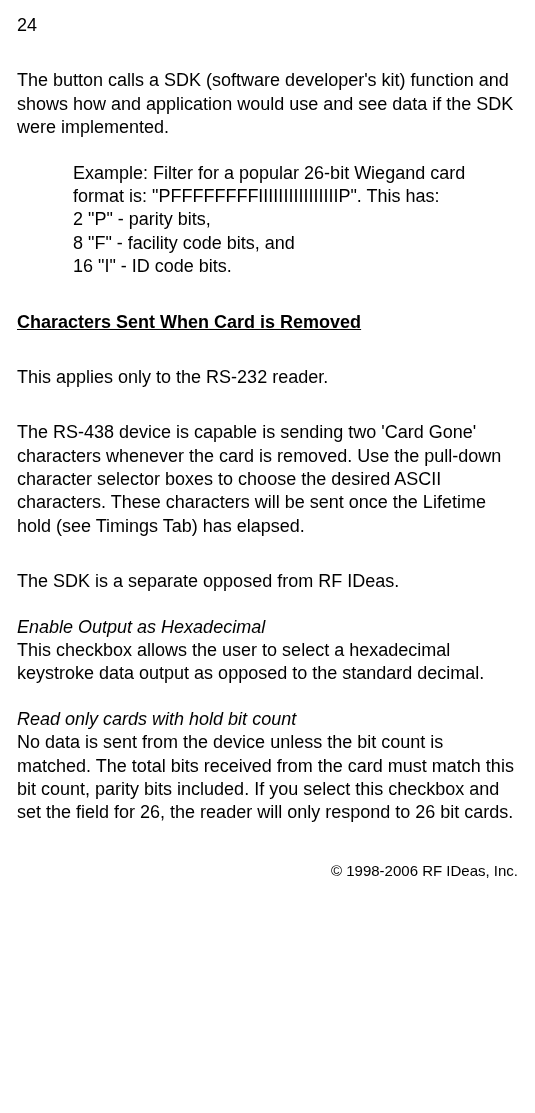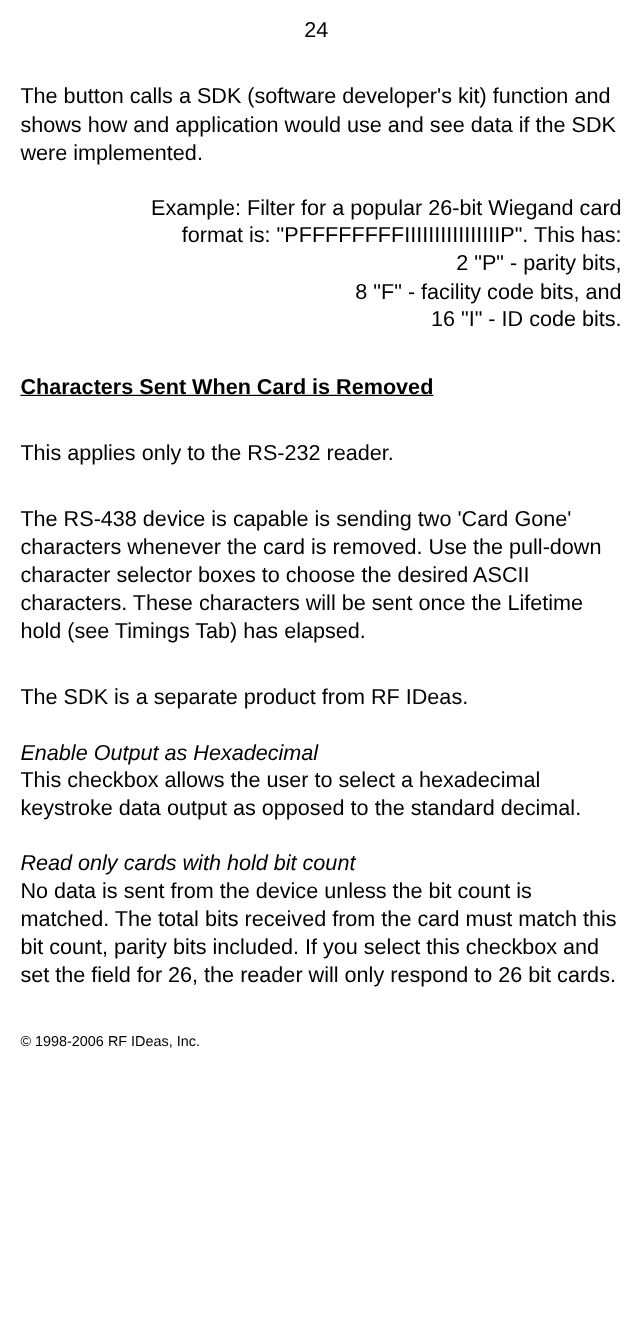--- a/index.html
+++ b/index.html
@@ -11,50 +11,49 @@
       color: #000;
     }
     .page {
       width: 535px;
       min-height: 1113px;
       padding: 14px 17px 20px 17px;
       box-sizing: border-box;
       position: relative;
     }
     .page-number {
-      text-align: center;
+      text-align: left;
       font-size: 18px;
       margin-right: 8px;
       margin-bottom: 30px;
     }
     .paragraph {
       margin-bottom: 22px;
       margin-top: 32px;
     }
     .para-nomargin {
       margin-bottom: 0;
     }
     .indented {
       margin-left: 56px;
-      text-align: right;
     }
     .slight-indent {
       margin-left: 6px;
     }
     .bold {
       font-weight: bold;
       text-decoration: underline;
     }
     .italic {
       font-style: italic;
     }
     .footer {
-      text-align: left;
+      text-align: right;
       margin-top: 36px;
-      font-size: 12px;
+      font-size: 15px;
     }
     .block {
       margin-bottom: 22px;
     }
     .section-gap {
       height: 10px;
     }
   </style>
 </head>
 <body>
@@ -71,21 +70,21 @@
     <div class="indented">8 "F" - facility code bits, and</div>
     <div class="indented">16 "I" - ID code bits.</div>
   </div>
 
   <div class="section-gap"></div>
 
   <div class="para-nomargin">
     <div class="bold">Characters Sent When Card is Removed</div>
     <div class="paragraph">This applies only to the RS-232 reader.</div>
     <div class="paragraph">The RS-438 device is capable is sending two 'Card Gone' characters whenever the card is removed. Use the pull-down character selector boxes to choose the desired ASCII characters. These characters will be sent once the Lifetime hold (see Timings Tab) has elapsed.</div>
-    <div class="paragraph">The SDK is a separate product from RF IDeas.</div>
+    <div class="paragraph">The SDK is a separate opposed from RF IDeas.</div>
   </div>
 
   <div class="block">
     <div class="italic">Enable Output as Hexadecimal</div>
     <div>This checkbox allows the user to select a hexadecimal keystroke data output as opposed to the standard decimal.</div>
   </div>
 
   <div class="block">
     <div class="italic">Read only cards with hold bit count</div>
     <div>No data is sent from the device unless the bit count is matched. The total bits received from the card must match this bit count, parity bits included. If you select this checkbox and set the field for 26, the reader will only respond to 26 bit cards.</div>

